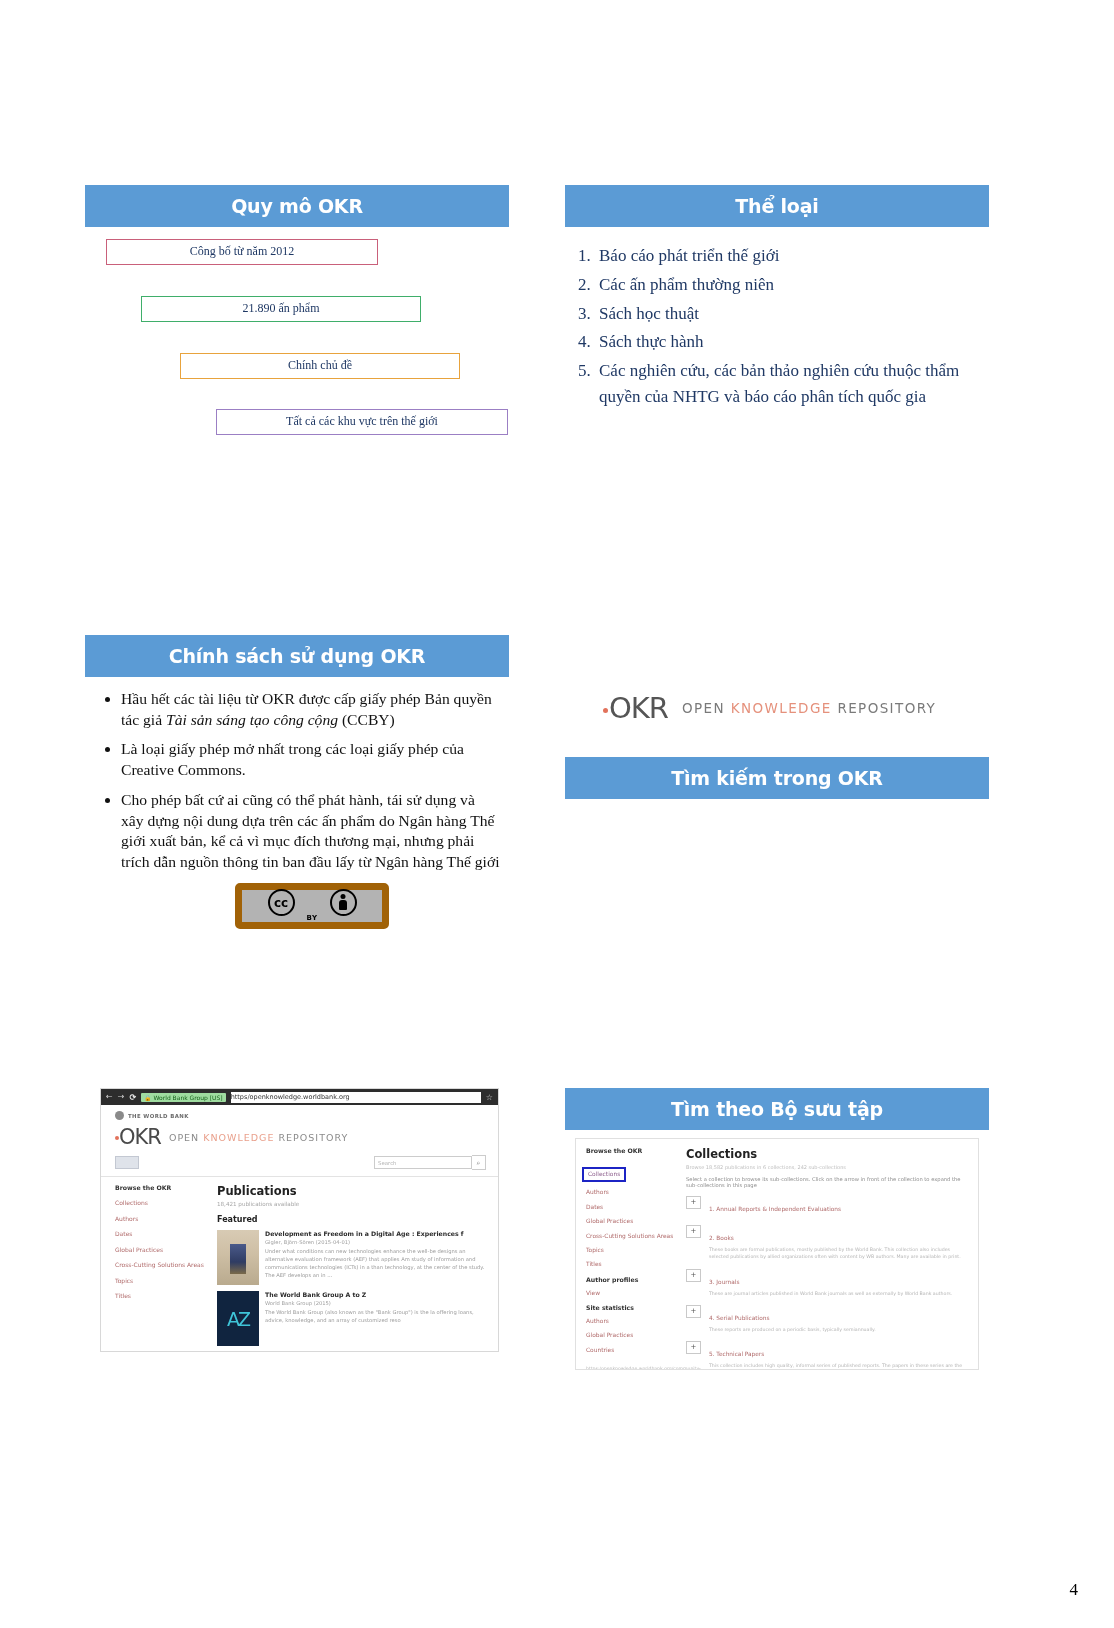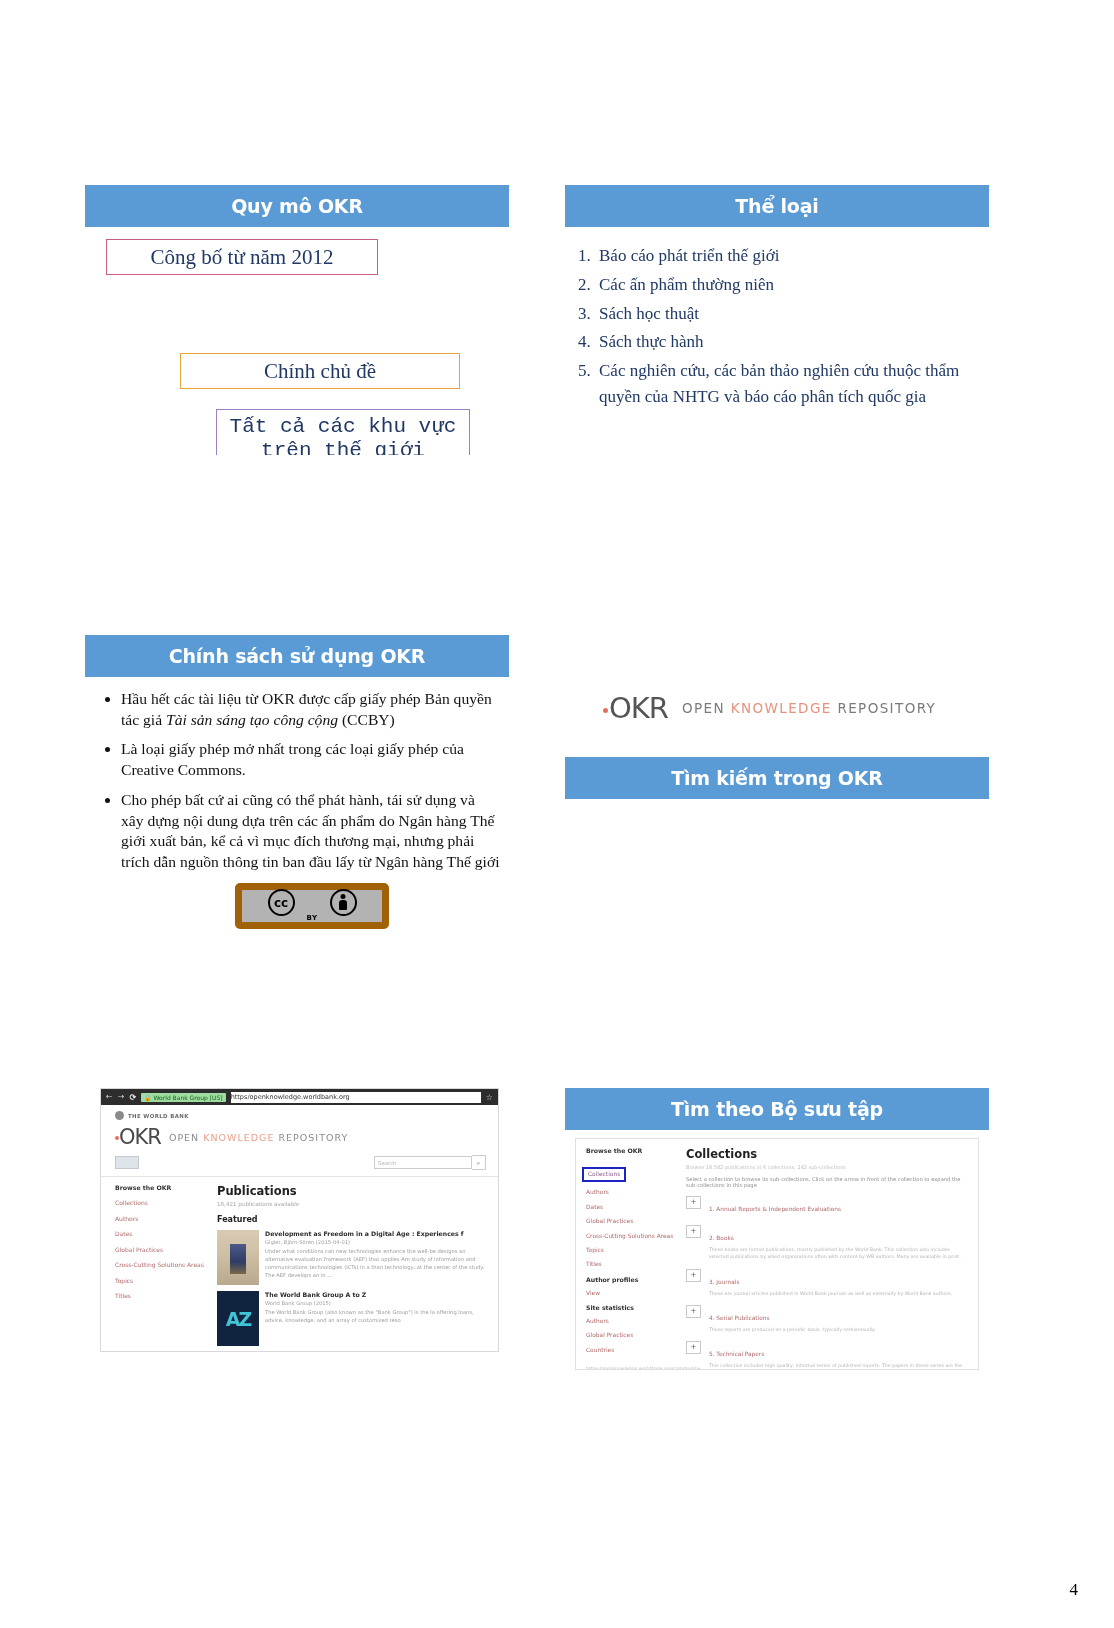--- a/index.html
+++ b/index.html
@@ -24,30 +24,30 @@
   }
 
   
   #s1{left:85px;top:185px;width:424px;height:270px;}
   #s1 .boxwrap{position:relative;height:215px;margin-top:12px;}
   .okbox{
     position:absolute;
     border:1.6px solid #c00;
     background:#fff;
     color:#1f3864;
-    font-size:21px;
+    font-size:12px;
     text-align:center;
     line-height:1.15;
     padding:5px 6px;
     box-sizing:border-box;
   }
   #b1{left:21px;top:0px;width:272px;border-color:#c9607a;}
   #b2{left:56px;top:57px;width:280px;border-color:#3fae6a;}
   #b3{left:95px;top:114px;width:280px;border-color:#e8a33d;}
-  #b4{left:131px;top:170px;width:254px;border-color:#9b7fc4;font-family:Liberation Mono, monospace;}
+  #b4{left:131px;top:170px;width:292px;border-color:#9b7fc4;}
 
   
   #s2{left:565px;top:185px;width:424px;height:270px;}
   ol.genres{
     margin:16px 0 16px 0;padding:0 14px 0 30px;
     color:#1f3864;font-size:17px;line-height:1.52;
   }
   ol.genres li{margin-bottom:3px;padding-left:4px;}
 
   
@@ -162,21 +162,21 @@
   .rcol .sub{font-size:5.6px;color:#a6a6a6;margin-top:3px;}
   .rcol .feat{font-size:8px;font-weight:bold;color:#222;margin-top:8px;}
   .pub{display:flex;gap:6px;margin-top:6px;}
   .thumb{width:42px;height:55px;flex:none;}
   .pub .tt{font-size:6.2px;font-weight:bold;color:#2b2b2b;line-height:1.2;}
   .pub .au{font-size:5.2px;color:#a0a0a0;margin-top:2px;}
   .pub .ab{font-size:5.2px;color:#9b9b9b;margin-top:3px;line-height:1.5;}
   .th1{background:linear-gradient(180deg,#d8cbb4 0%,#cfc0a6 40%,#b9aa8e 100%);}
   .th1::after{content:"";display:block;width:16px;height:30px;margin:14px auto 0;background:linear-gradient(180deg,#4a5a8a,#2f3c63 60%,#7a6a4a);}
   .th2{background:#10243f;display:flex;align-items:center;justify-content:center;}
-  .th2 .az{font-family:"DejaVu Sans",sans-serif;font-weight:bold;font-size:19px;color:#3fc4d8;letter-spacing:-2px;}
+  .th2 .az{font-family:"DejaVu Sans",sans-serif;font-weight:normal;font-size:19px;color:#3fc4d8;letter-spacing:-2px;}
 
   
   #s6{left:565px;top:1088px;width:424px;height:320px;}
   .shot6{
     margin:8px 10px 0 10px;border:1px solid #e0e0e0;background:#fff;
     height:230px;overflow:hidden;position:relative;
     font-family:"DejaVu Sans","Liberation Sans",sans-serif;
   }
   .c-cols{display:flex;height:100%;}
   .c-left{width:100px;padding:8px 0 0 10px;box-sizing:border-box;}
@@ -207,20 +207,21 @@
 </style>
 </head>
 <body>
 
 <div class="page">
 
   <div class="slide" id="s1">
     <div class="slide-title">Quy mô OKR</div>
     <div class="boxwrap">
       <div class="okbox" id="b1" style="border-color: rgb(201, 96, 122);">Công bố từ năm 2012</div>
+      <div class="okbox" id="b2" style="border-color: rgb(63, 174, 106);">21.890 ấn phẩm</div>
       <div class="okbox" id="b3" style="border-color: rgb(232, 163, 61);">Chính chủ đề</div>
       <div class="okbox" id="b4" style="border-color: rgb(155, 127, 196);">Tất cả các khu vực trên thế giới</div>
     </div>
   </div>
 
   <div class="slide" id="s2">
     <div class="slide-title">Thể loại</div>
     <ol class="genres">
       <li>Báo cáo phát triển thế giới</li>
       <li>Các ấn phẩm thường niên</li>

